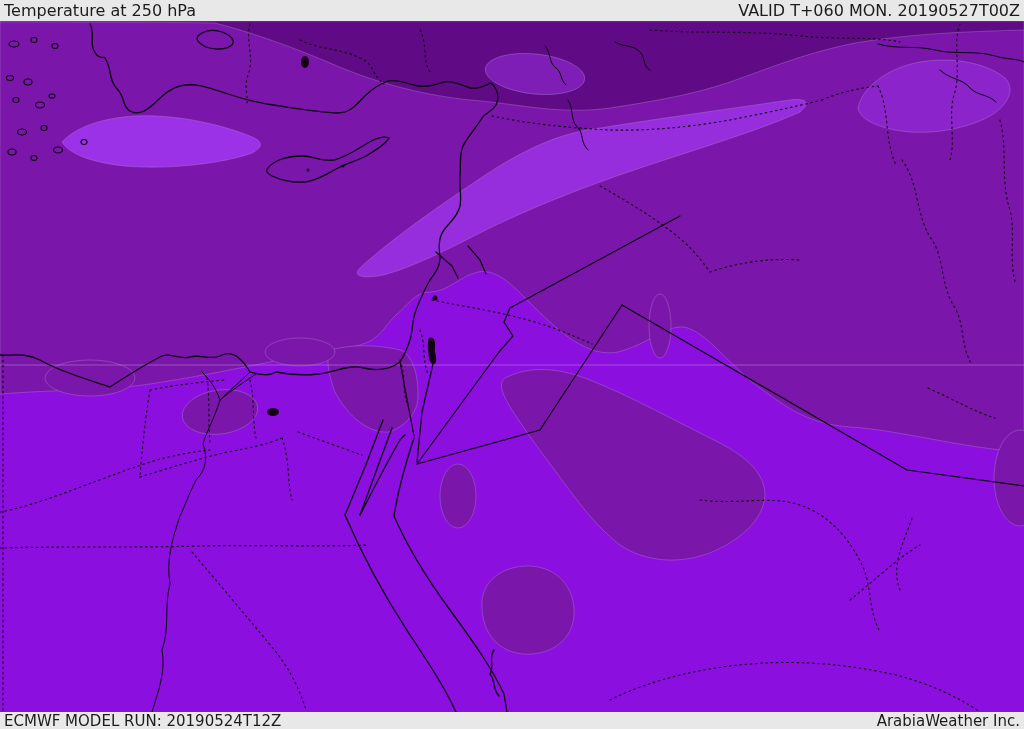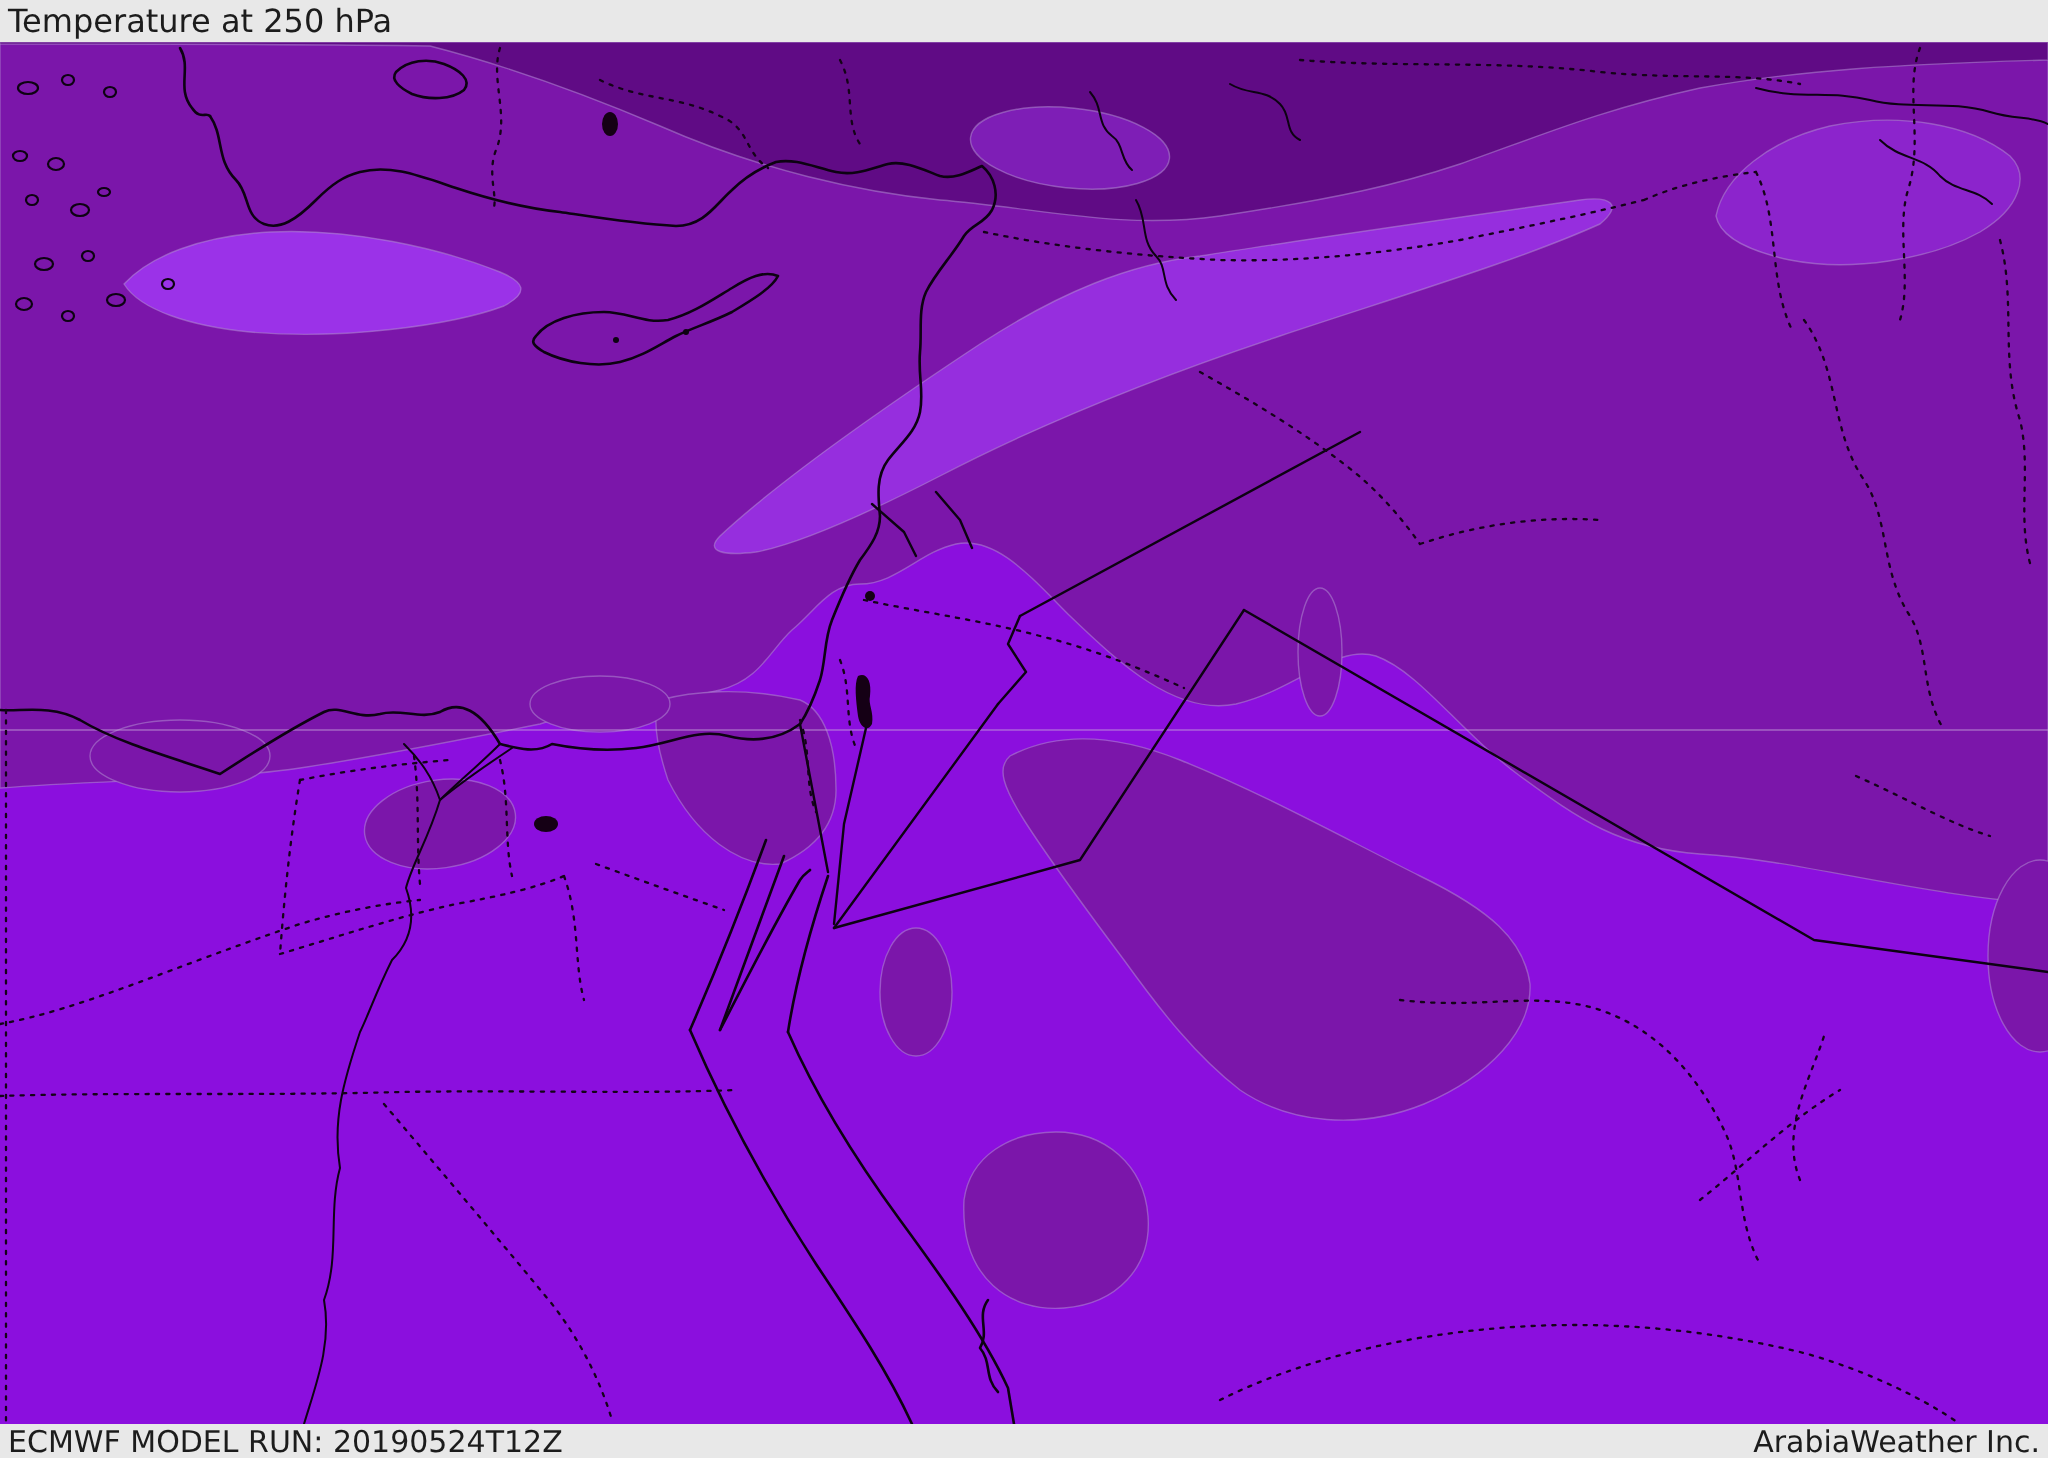--- a/index.html
+++ b/index.html
@@ -20,20 +20,21 @@
   .lake{fill:#150015;stroke:none;}
   .grid{stroke:#c8a8dc;stroke-width:.8;stroke-opacity:.55;fill:none;}
 </style>
 </head>
 <body>
 
 <div id="app">
 
   <div class="bar" id="topbar">
     <span>Temperature at 250 hPa</span>
+    <span>VALID T+060 MON. 20190527T00Z</span>
   </div>
 
   <div id="mapwrap">
     <svg width="1024" height="691" viewBox="0 21 1024 691">
 
       <rect x="0" y="21" width="1024" height="691" fill="#8B0FDE"></rect>
 
       <path class="patch" fill="#7B16AA" d="M0,21 L1024,21 L1024,452 C960,448 900,430 850,427 C810,424 790,410 760,388
                C730,366 710,336 688,328 C668,322 650,344 618,352 C588,358 560,332 535,308
                C515,288 498,268 478,272 C460,276 448,292 430,292 C415,292 408,305 396,315

